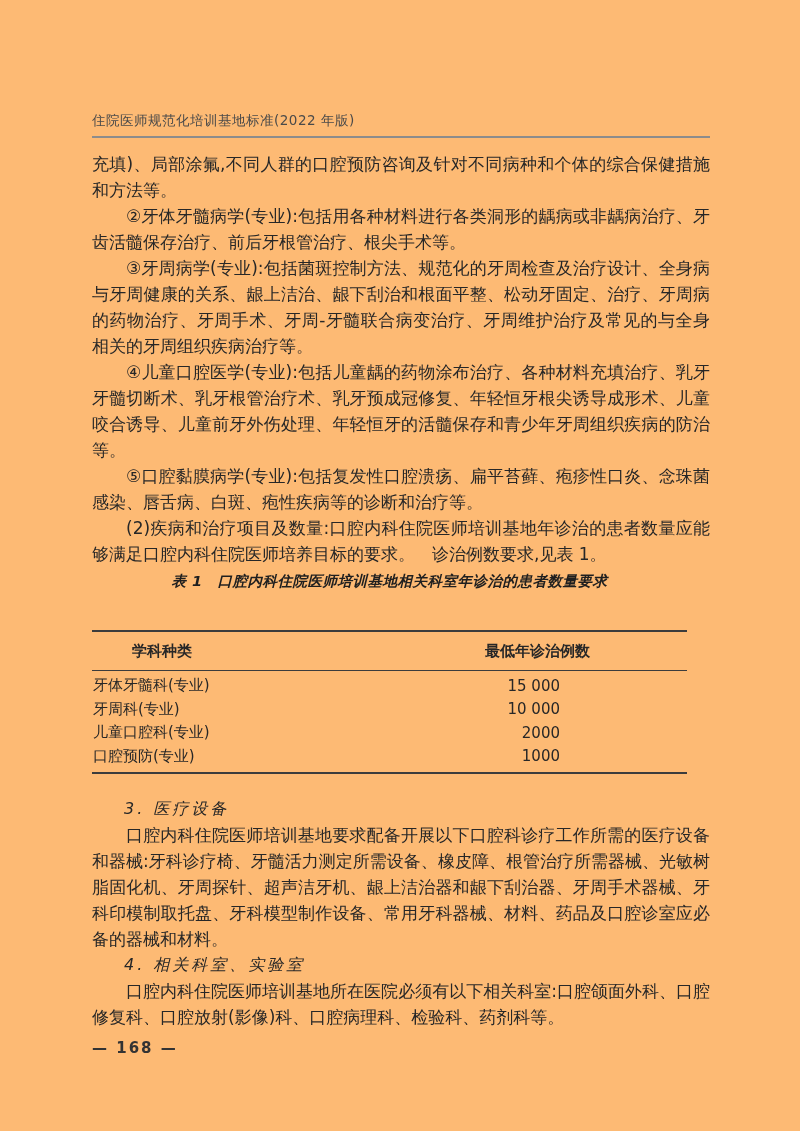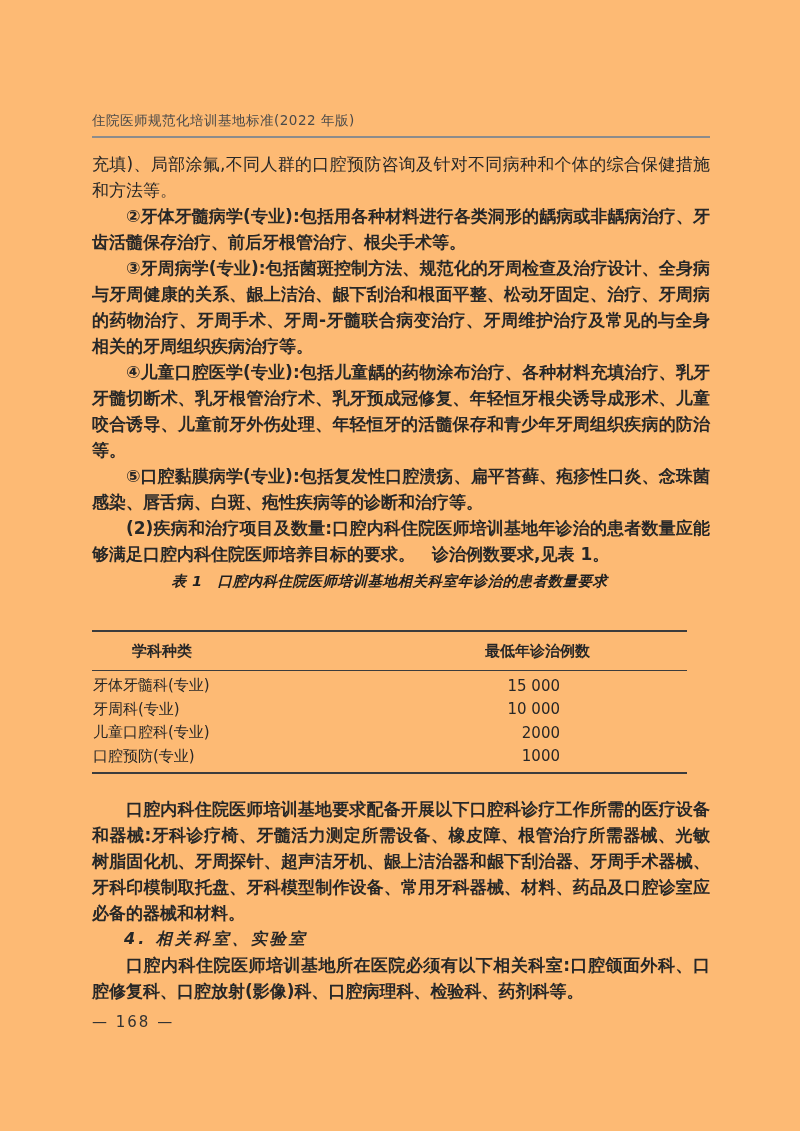--- a/index.html
+++ b/index.html
@@ -31,21 +31,21 @@
     border-top: 2px solid #8c8c8c;
   }
   .body-text {
     margin-top: 13px;
     font-size: 17px;
     line-height: 26px;
     text-align: justify;
     color: #272727;
   }
   .body-text p { margin: 0; }
-  .indent { text-indent: 2em; font-weight: bold; }
+  .indent { text-indent: 2em; }
   .kaiti {
     font-style: italic;
     font-size: 16px;
     letter-spacing: 3px;
   }
   .table-block {
     margin-top: 4px;
     width: 595px;
   }
   .table-caption {
@@ -93,20 +93,21 @@
   }
   table.data-table tr:first-child td { padding-top: 4px; }
   table.data-table tr:last-child td { padding-bottom: 5px; }
   .after-table { margin-top: 22px; }
   .section-heading { margin-top: 0; }
   .page-number {
     margin-top: 9px;
     font-size: 15px;
     letter-spacing: 2px;
     color: #333333;
+    font-weight: bold;
   }
 </style>
 </head>
 <body>
 
 <div class="page">
   <div class="content">
 
     <div class="running-header">住院医师规范化培训基地标准(2022 年版)</div>
     <div class="header-rule"></div>
@@ -144,20 +145,21 @@
           </tr>
           <tr>
             <td class="cell-subject">口腔预防(专业)</td>
             <td class="cell-num">1000</td>
           </tr>
         </tbody>
       </table>
     </div>
 
     <div class="body-text after-table">
+      <p class="indent kaiti section-heading">3. 医疗设备</p>
       <p class="indent">口腔内科住院医师培训基地要求配备开展以下口腔科诊疗工作所需的医疗设备和器械:牙科诊疗椅、牙髓活力测定所需设备、橡皮障、根管治疗所需器械、光敏树脂固化机、牙周探针、超声洁牙机、龈上洁治器和龈下刮治器、牙周手术器械、牙科印模制取托盘、牙科模型制作设备、常用牙科器械、材料、药品及口腔诊室应必备的器械和材料。</p>
       <p class="indent kaiti">4. 相关科室、实验室</p>
       <p class="indent">口腔内科住院医师培训基地所在医院必须有以下相关科室:口腔颌面外科、口腔修复科、口腔放射(影像)科、口腔病理科、检验科、药剂科等。</p>
     </div>
 
     <div class="page-number">—  168  —</div>
 
   </div>
 </div>
 

